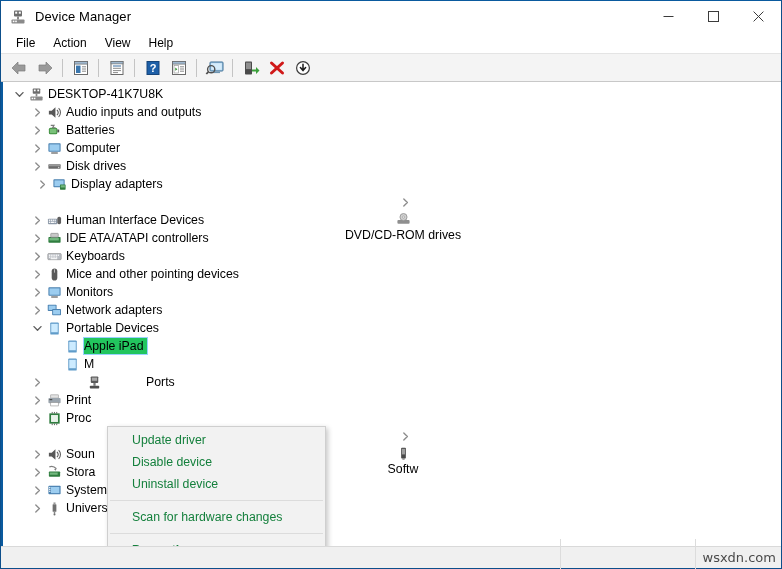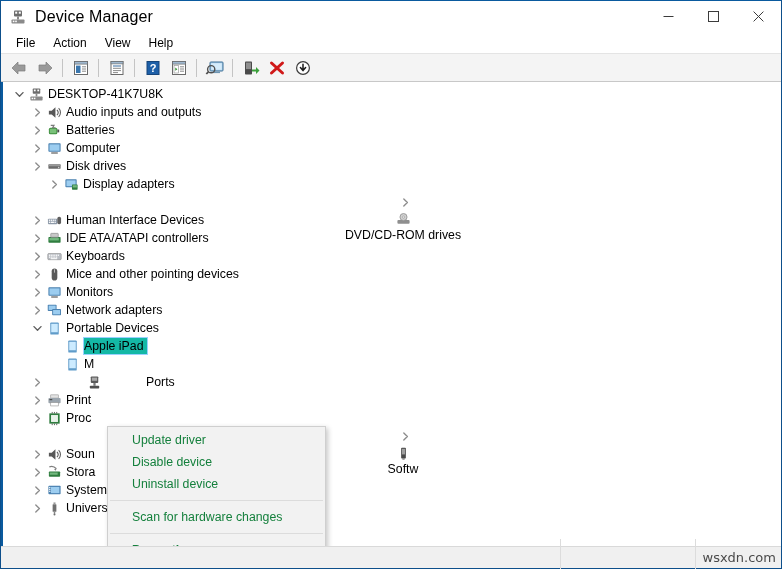--- a/index.html
+++ b/index.html
@@ -30,21 +30,21 @@
     align-items: center;
     flex: 0 0 auto;
     position: relative;
   }
   #title-icon {
     width: 16px; height: 16px;
     margin-left: 9px;
     position: relative;
   }
   #title-text {
-    font-size: 16px;
+    font-size: 13px;
     color: #000000;
     margin-left: 9px;
     letter-spacing: 0.1px;
   }
   #win-controls {
     position: absolute;
     right: 0; top: 0;
     height: 31px;
     display: flex;
   }
@@ -127,21 +127,21 @@
   .ticon {
     width: 18px; height: 16px;
     display: flex;
     align-items: center;
     justify-content: center;
     flex: 0 0 auto;
     margin-right: 3px;
   }
   .tlabel { padding-right: 4px; line-height: 16px; }
   .row.sel .tlabel {
-    background: #14b8a6;
+    background: #22c55e;
     outline: 1px solid #99d1ff;
   }
 
   
   #ctxmenu {
     position: absolute;
     left: 104px; top: 344px;
     width: 219px;
     background: #f2f2f2;
     border: 1px solid #cfcfcf;
@@ -397,21 +397,21 @@
       <div class="ticon">
         <svg width="15" height="15" viewBox="0 0 16 16">
           <rect x="1.5" y="5.5" width="13" height="5" rx="1" fill="#6b6b6b"></rect>
           <rect x="1.5" y="5.5" width="13" height="2.2" rx="1" fill="#9a9a9a"></rect>
           <circle cx="12.4" cy="9.1" r="0.8" fill="#cfcfcf"></circle>
         </svg>
       </div>
       <div class="tlabel">Disk drives</div>
     </div>
 
-    <div class="row" style="padding-left:43px;">
+    <div class="row" style="padding-left:31px;">
       <div class="chev">
         <svg width="9" height="9" viewBox="0 0 9 9">
             <path d="M2.8 1 L6.4 4.5 L2.8 8" fill="none" stroke="#8c8c8c" stroke-width="1.35" stroke-linecap="round" stroke-linejoin="round"></path>
           </svg>
       </div>
       <div class="ticon">
         <svg width="15" height="15" viewBox="0 0 16 16">
           <rect x="1.5" y="2.5" width="12" height="8.4" rx="0.8" fill="#4a81b0"></rect>
           <rect x="2.6" y="3.6" width="9.8" height="6.2" fill="#9ccdf0"></rect>
           <rect x="8.5" y="8" width="6" height="5.5" rx="0.6" fill="#2f7d3f"></rect>

